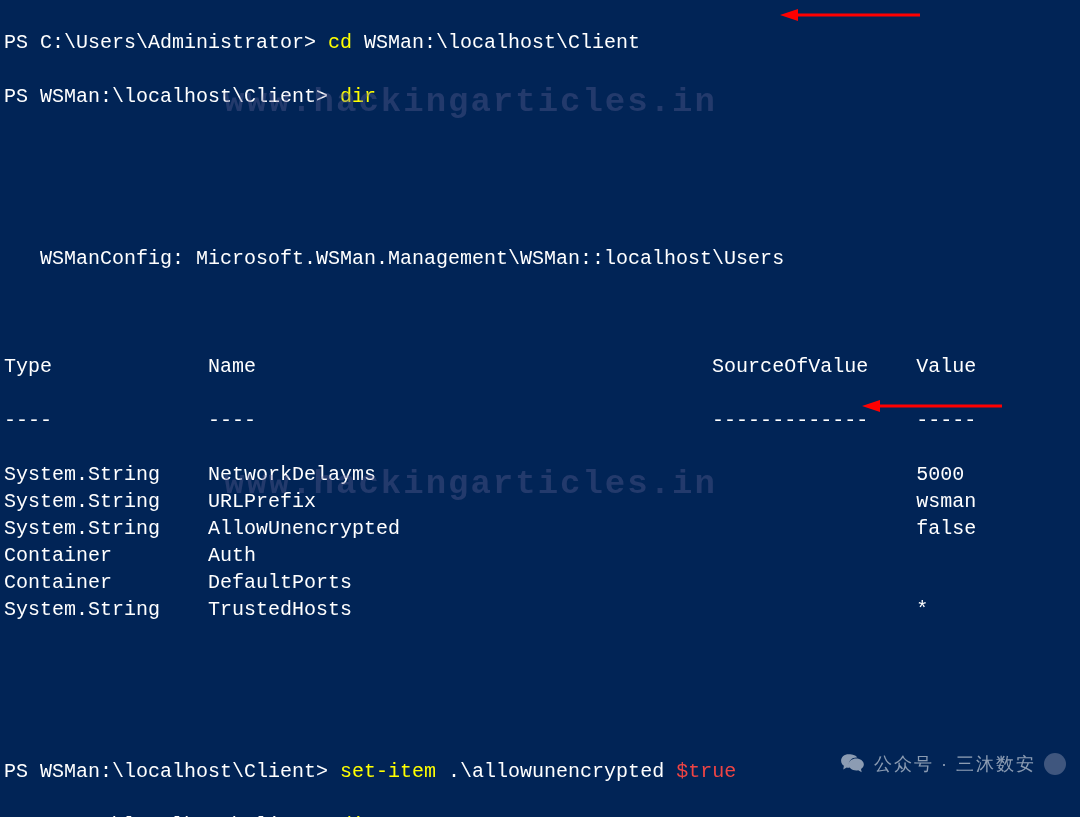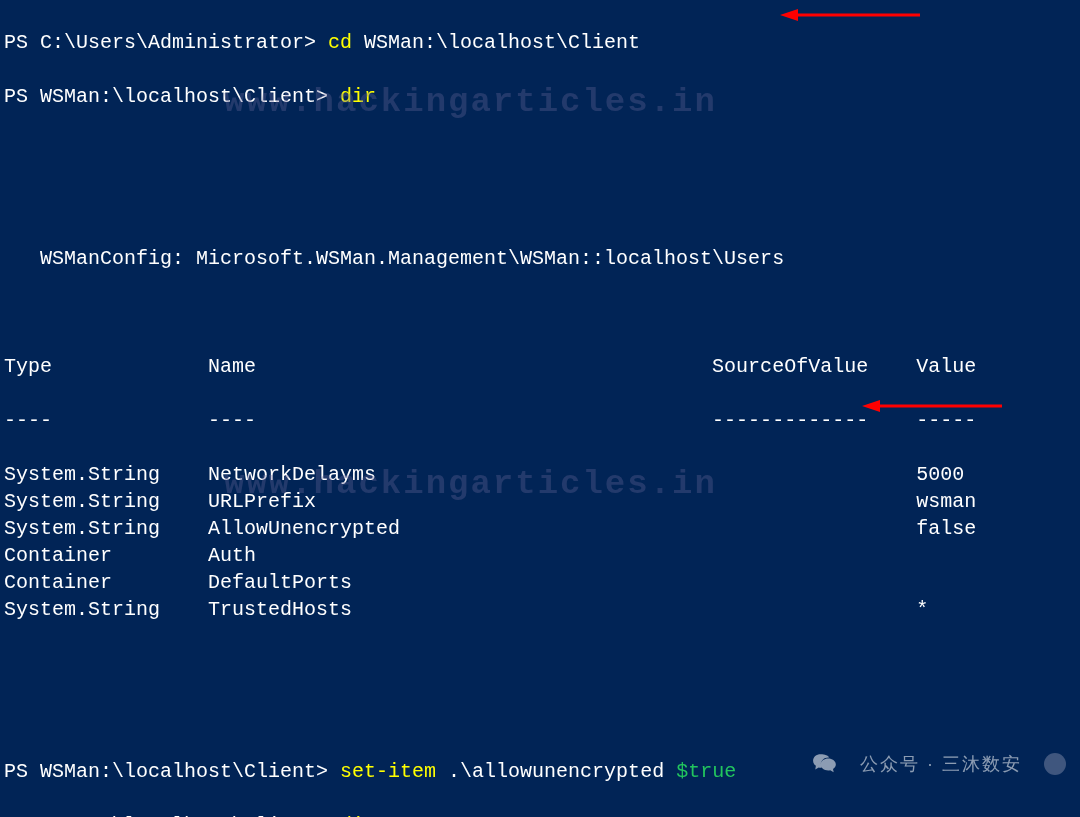--- a/index.html
+++ b/index.html
@@ -15,21 +15,21 @@
       position: relative;
       line-height: 1.35;
     }
     .terminal {
       padding: 2px 4px;
       white-space: pre;
     }
     .prompt { color: #ffffff; }
     .cmd { color: #ffff00; }
     .arg { color: #ffffff; }
-    .arg-true { color: #22c55e; text-align: right; }
+    .arg-true { color: #ef4444; text-align: right; }
     .row { display: block; }
     .watermark {
       position: absolute;
       color: rgba(100, 100, 150, 0.35);
       font-size: 34px;
       font-weight: bold;
       letter-spacing: 2px;
       white-space: nowrap;
       pointer-events: none;
       margin-left: 24px;
@@ -47,21 +47,21 @@
     .footer-note {
       position: absolute;
       right: 14px;
       bottom: 40px;
       color: rgba(255,255,255,0.55);
       font-size: 18px;
       font-family: sans-serif;
       letter-spacing: 2px;
       display: flex;
       align-items: center;
-      gap: 22px;
+      gap: 8px;
     }
     .chat-icon {
       width: 26px;
       height: 26px;
       display: inline-block;
     }
     .chat-icon svg { width: 100%; height: 100%; opacity: 0.55; }
     .logo-dot {
       width: 22px;
       height: 22px;

